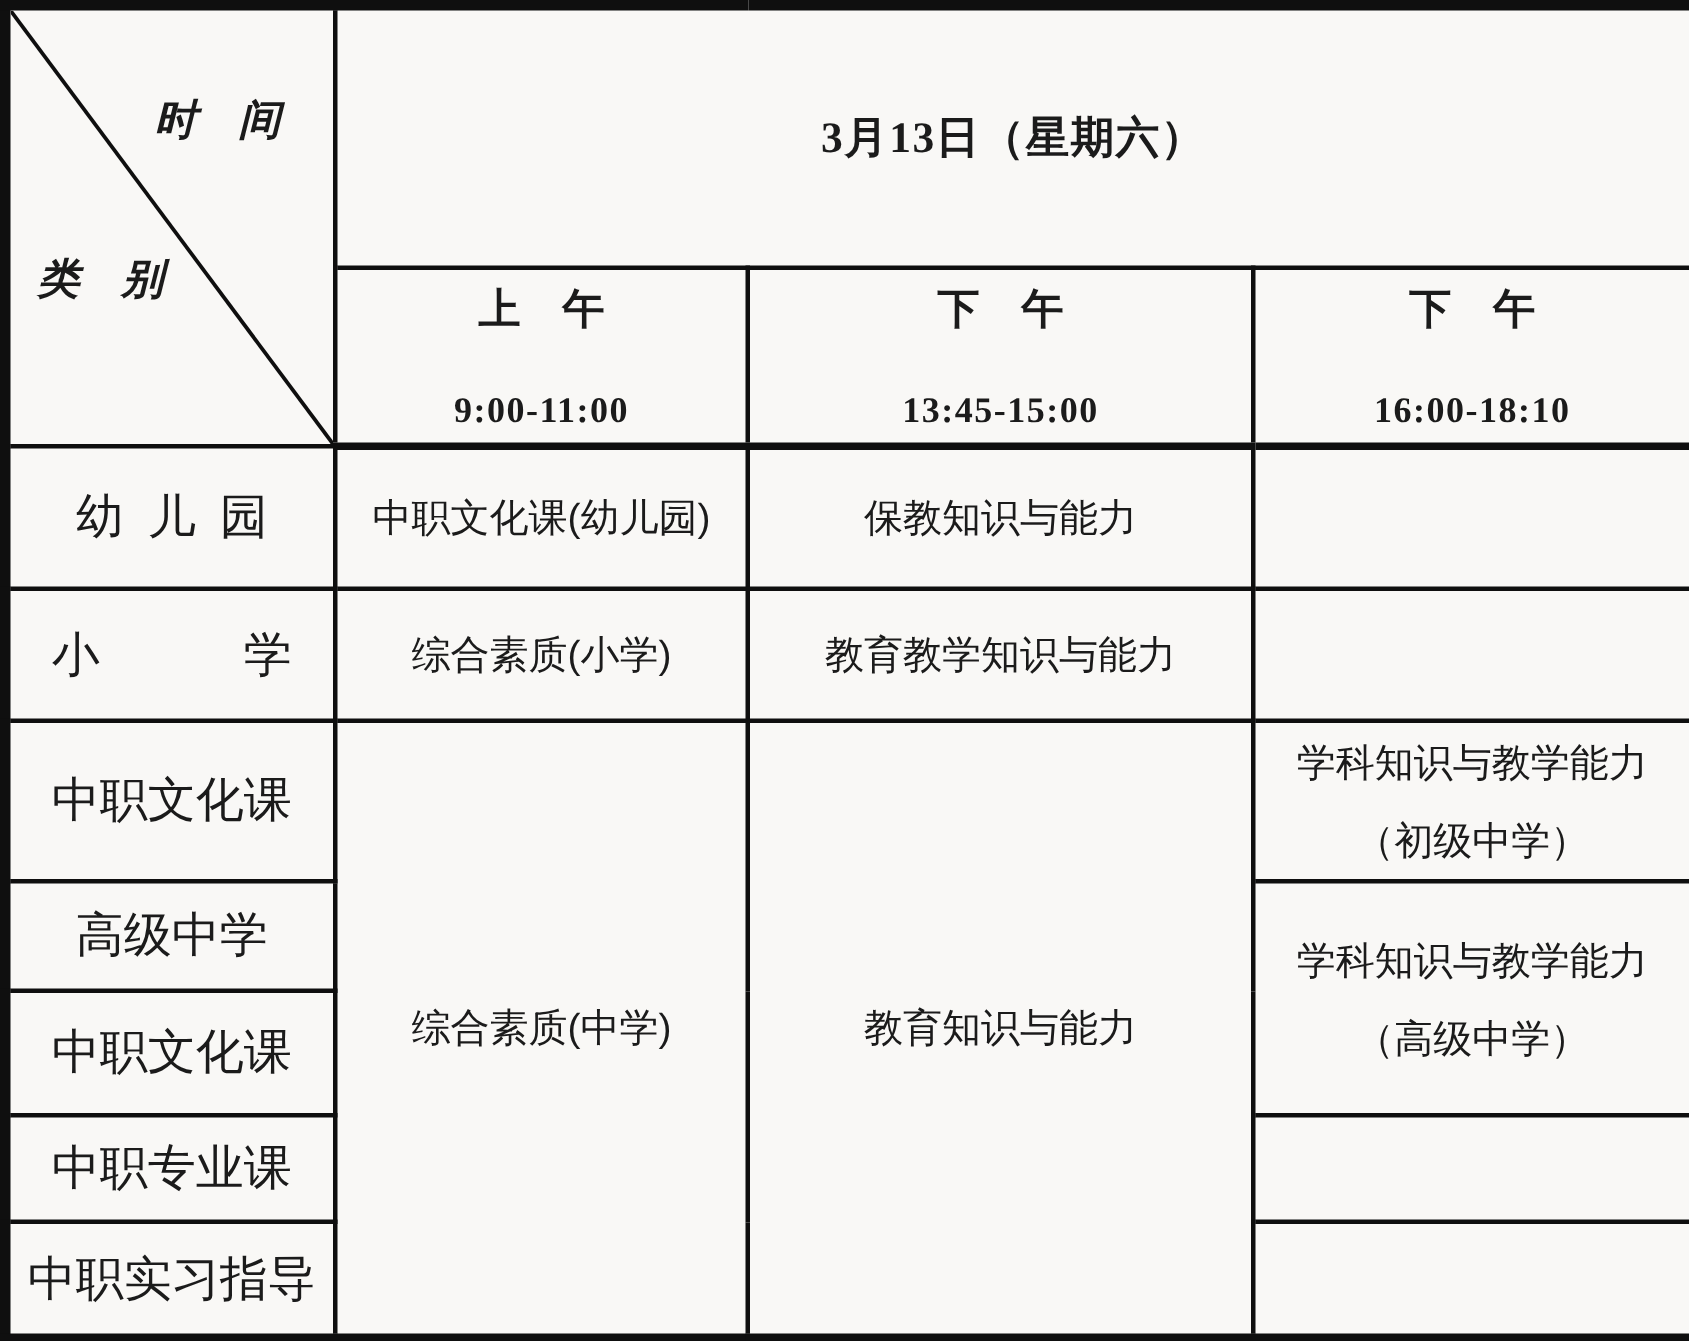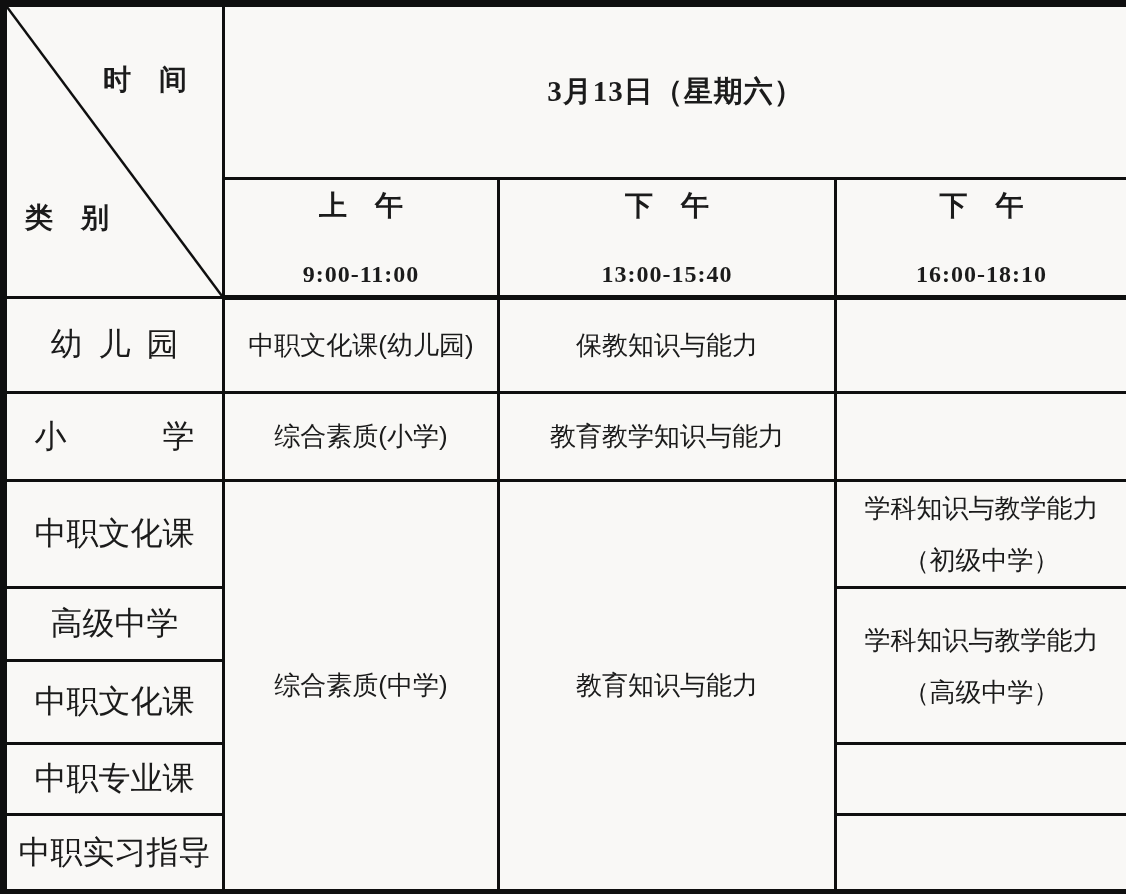--- a/index.html
+++ b/index.html
@@ -50,32 +50,32 @@
 
   
   td.corner, td.date, td.session {
     font-family: "Liberation Serif", "DejaVu Serif", serif;
     font-weight: bold;
   }
   tr.hr2 td { border-bottom-width: 5px; }
   td.corner { border-bottom-width: 5px; }
 
   td.corner { position: relative; }
-  .corner-inner { position: relative; width: 100%; height: 289px; }
+  .corner-inner { position: relative; width: 100%; height: 289px; font-style: italic; }
   .corner-inner svg.diag {
     position: absolute; left: 0; top: 0; width: 100%; height: 100%;
     display: block;
   }
   .corner-time {
     position: absolute; top: 54px; left: 96px;
     font-size: 28px; white-space: nowrap;
   }
   .corner-cat {
     position: absolute; top: 160px; left: 18px;
-    font-size: 28px; white-space: nowrap; margin-top: 32px;
+    font-size: 28px; white-space: nowrap;
   }
 
   td.date { font-size: 29px; letter-spacing: 1px; }
 
   td.session .s-label { font-size: 28px; margin-bottom: 36px; }
   td.session .s-time  { font-size: 24px; letter-spacing: 1px; }
 
   td.cat {
     font-size: 32px;
     white-space: nowrap;
@@ -113,21 +113,21 @@
         <td class="date" colspan="3">3月13日（星期六）</td>
       </tr>
 
       <tr class="hr2">
         <td class="session">
           <div class="s-label">上 午</div>
           <div class="s-time">9:00-11:00</div>
         </td>
         <td class="session">
           <div class="s-label">下 午</div>
-          <div class="s-time">13:00-15:40</div>
+          <div class="s-time">13:45-15:00</div>
         </td>
         <td class="session">
           <div class="s-label">下 午</div>
           <div class="s-time">16:00-18:10</div>
         </td>
       </tr>
 
       <tr class="r0">
         <td class="cat">幼 儿 园</td>
         <td class="subj">中职文化课(幼儿园)</td>

